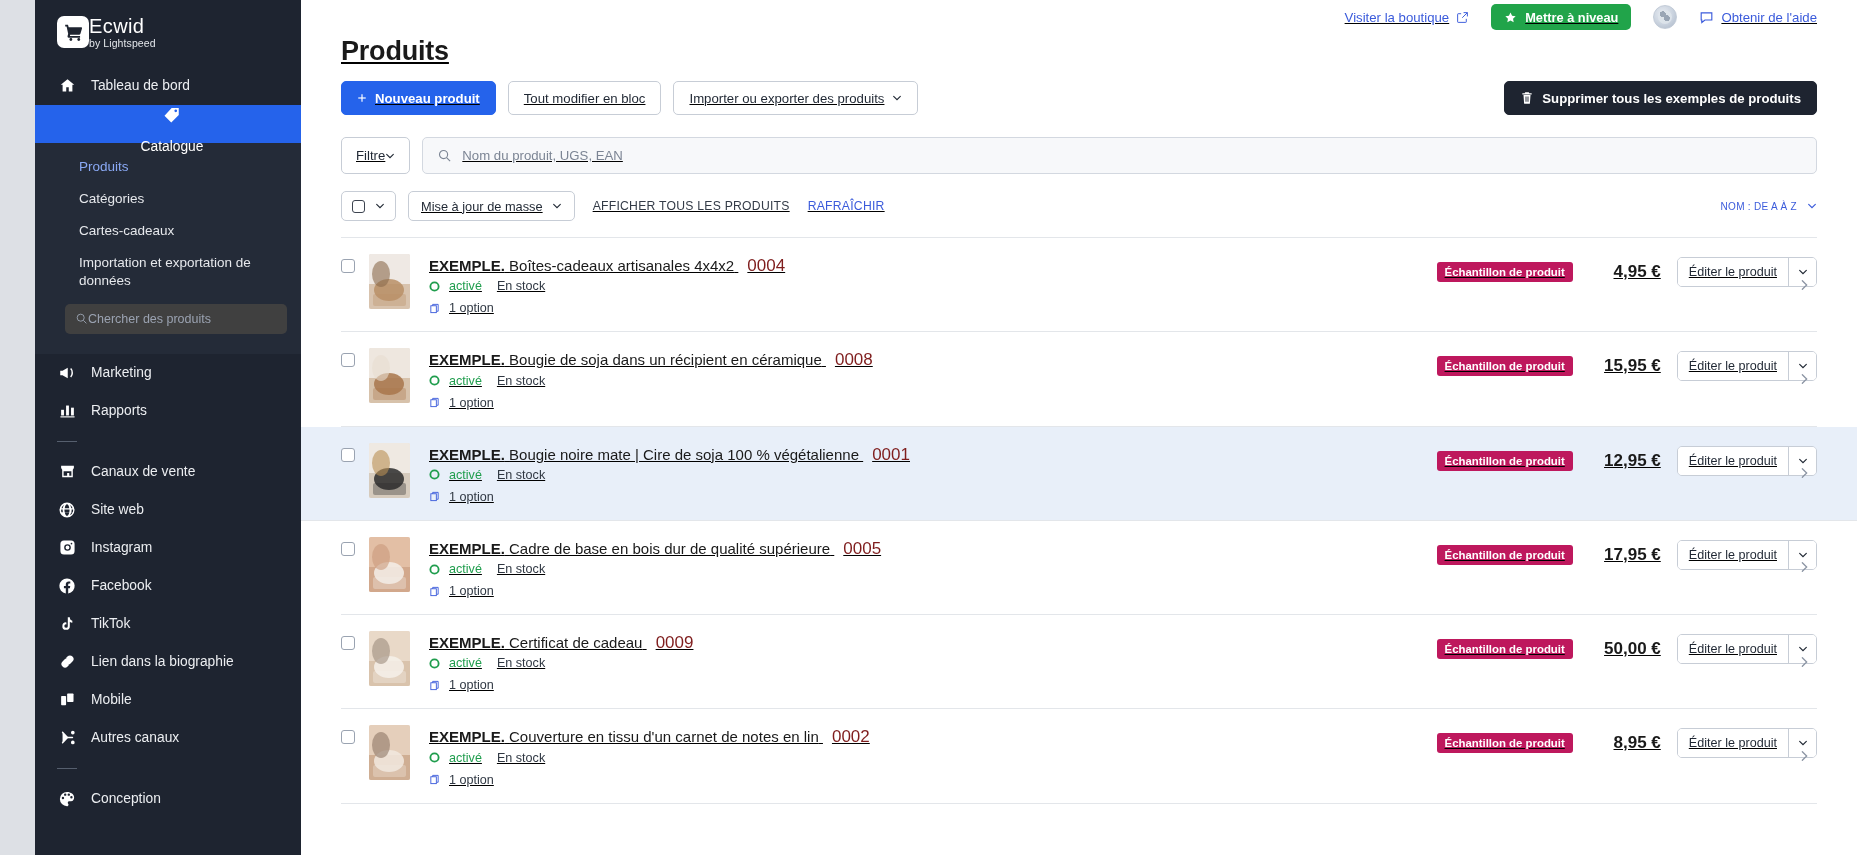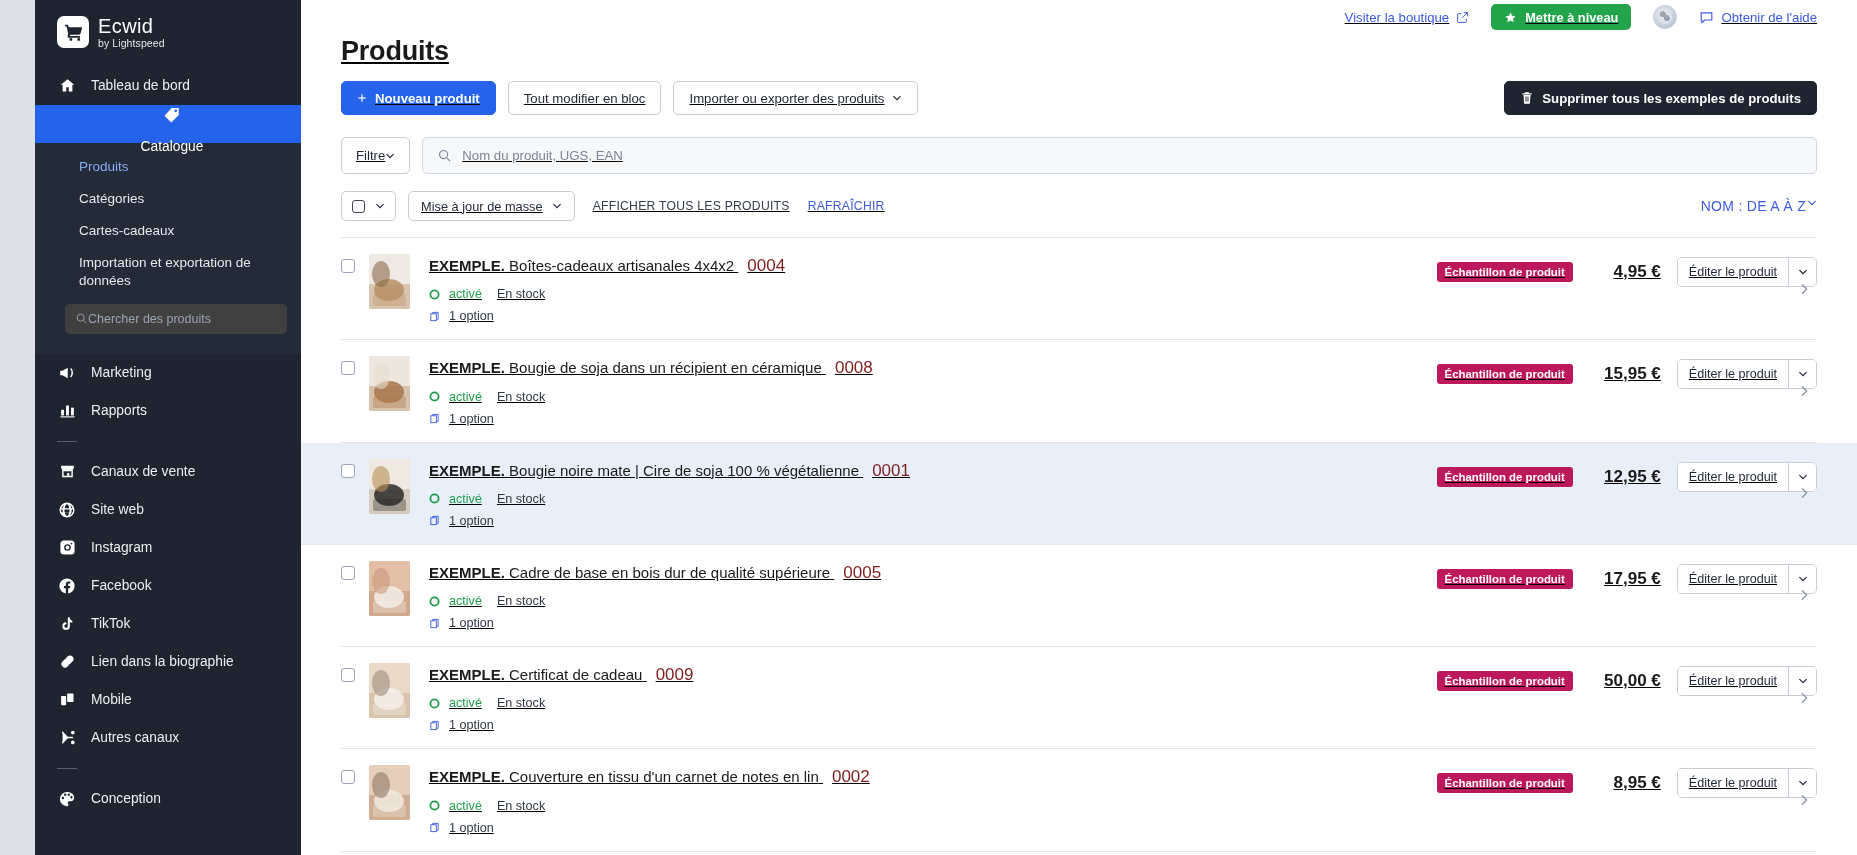--- a/index.html
+++ b/index.html
@@ -12,21 +12,21 @@
   .app { position: relative; width: 1857px; height: 855px; display: flex; }
 
   
   .gutter { width: 35px; height: 855px; background: #dde0e5; flex: 0 0 35px; }
 
   
   .sidebar {
     width: 266px; flex: 0 0 266px; height: 855px;
     background: #1e2430; color: #fff; position: relative; overflow: hidden;
   }
-  .brand { display: flex; align-items: center; gap: 9px; padding: 16px 0 18px 22px; }
+  .brand { display: flex; align-items: center; padding: 16px 0 18px 22px; }
   .brand-mark {
     width: 32px; height: 32px; border-radius: 7px; background: #fff;
     display: flex; align-items: center; justify-content: center; flex: 0 0 32px;
   }
   .brand-mark svg { display: block; }
   .brand-text { line-height: 1; }
   .brand-name { font-size: 20px; font-weight: 400; letter-spacing: .4px; color: #fff; }
   .brand-sub { font-size: 10.5px; color: #e3e6ea; margin-top: 2px; letter-spacing: .1px; }
 
   .nav-item {
@@ -121,22 +121,22 @@
   .box-glyph { width: 13px; height: 13px; border: 1.6px solid #3d4椒; }
   .box-glyph { border: 1.6px solid #3d4450; border-radius: 3px; }
   .mass-btn {
     height: 30px; border: 1px solid #c7cdd6; border-radius: 5px; background: #fff;
     display: flex; align-items: center; gap: 9px; padding: 0 12px; font-size: 12.8px;
     color: #1f2733; cursor: pointer;
   }
   .show-all { font-size: 12.2px; color: #333b47; letter-spacing: .25px; margin-left: 6px; }
   .refresh { font-size: 12.2px; color: #3b5bdb; letter-spacing: .25px; cursor: pointer; margin-left: 6px; }
   .sort-link {
-    position: absolute; right: 0; display: flex; align-items: flex-start; gap: 1px;
-    font-size: 14px; color: #3b5bdb; letter-spacing: .3px; cursor: pointer;
+    position: absolute; right: 0; display: flex; align-items: flex-start; gap: 10px;
+    font-size: 10px; color: #3b5bdb; letter-spacing: .3px; cursor: pointer;
   }
 
   
   .list { margin-top: 16px; border-top: 1px solid #e3e6ea; }
   .row {
     display: flex; align-items: flex-start; padding: 16px 0 16px 0;
     border-bottom: 1px solid #e3e6ea; position: relative; min-height: 91px;
   }
   .row.highlight { background: #e8eff9; margin: 0 -40px; padding-left: 40px; padding-right: 40px; }
   .row-chk { flex: 0 0 28px; padding-top: 5px; }
@@ -147,21 +147,21 @@
   .thumb {
     width: 41px; height: 55px; flex: 0 0 41px; border-radius: 2px; overflow: hidden;
     margin-right: 19px; background: #e7e0d9;
   }
   .thumb svg { display: block; width: 100%; height: 100%; }
   .row-body { flex: 1 1 auto; min-width: 0; padding-top: 1px; }
   .p-title { font-size: 15px; color: #1a1a1a; line-height: 1.25; }
   .p-title b { font-weight: 700; }
   .p-title .nm { font-weight: 400; }
   .p-sku { font-size: 17px; color: #7f1d1d; margin-left: 9px; }
-  .p-meta { display: flex; align-items: center; gap: 9px; margin-top: 11px; }
+  .p-meta { display: flex; align-items: center; gap: 9px; margin-top: 3px; }
   .dot-ico { width: 11px; height: 11px; flex: 0 0 11px; }
   .p-enabled { font-size: 12.6px; color: #1f9d4d; }
   .p-stock { font-size: 12.6px; color: #2f3742; margin-left: 6px; }
   .p-opt { display: flex; align-items: center; gap: 9px; margin-top: 8px; }
   .p-opt span { font-size: 12.6px; color: #2f3742; }
 
   .row-right { display: flex; align-items: center; gap: 16px; padding-top: 3px; flex: 0 0 auto; }
   .badge {
     background: #be185d; color: #fff; font-size: 11.4px; font-weight: 700;
     border-radius: 3px; padding: 4px 8px; white-space: nowrap;

